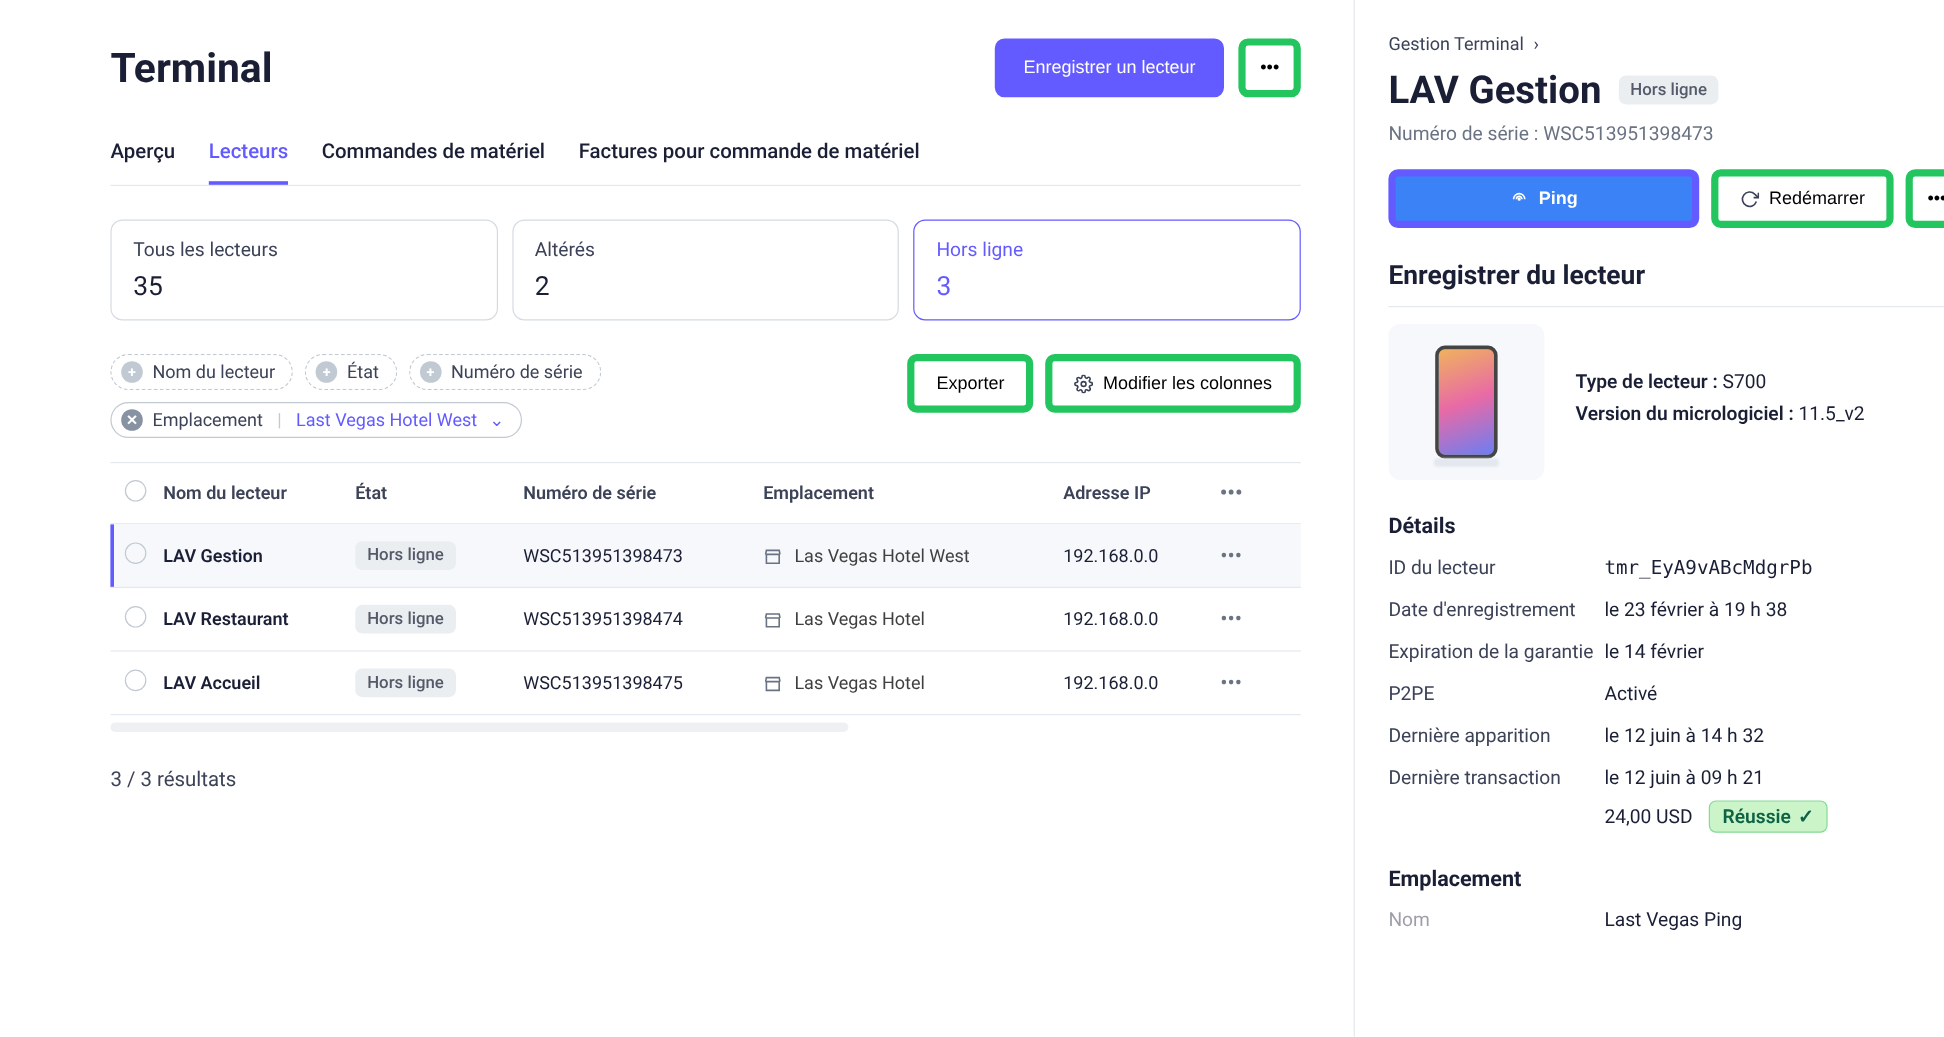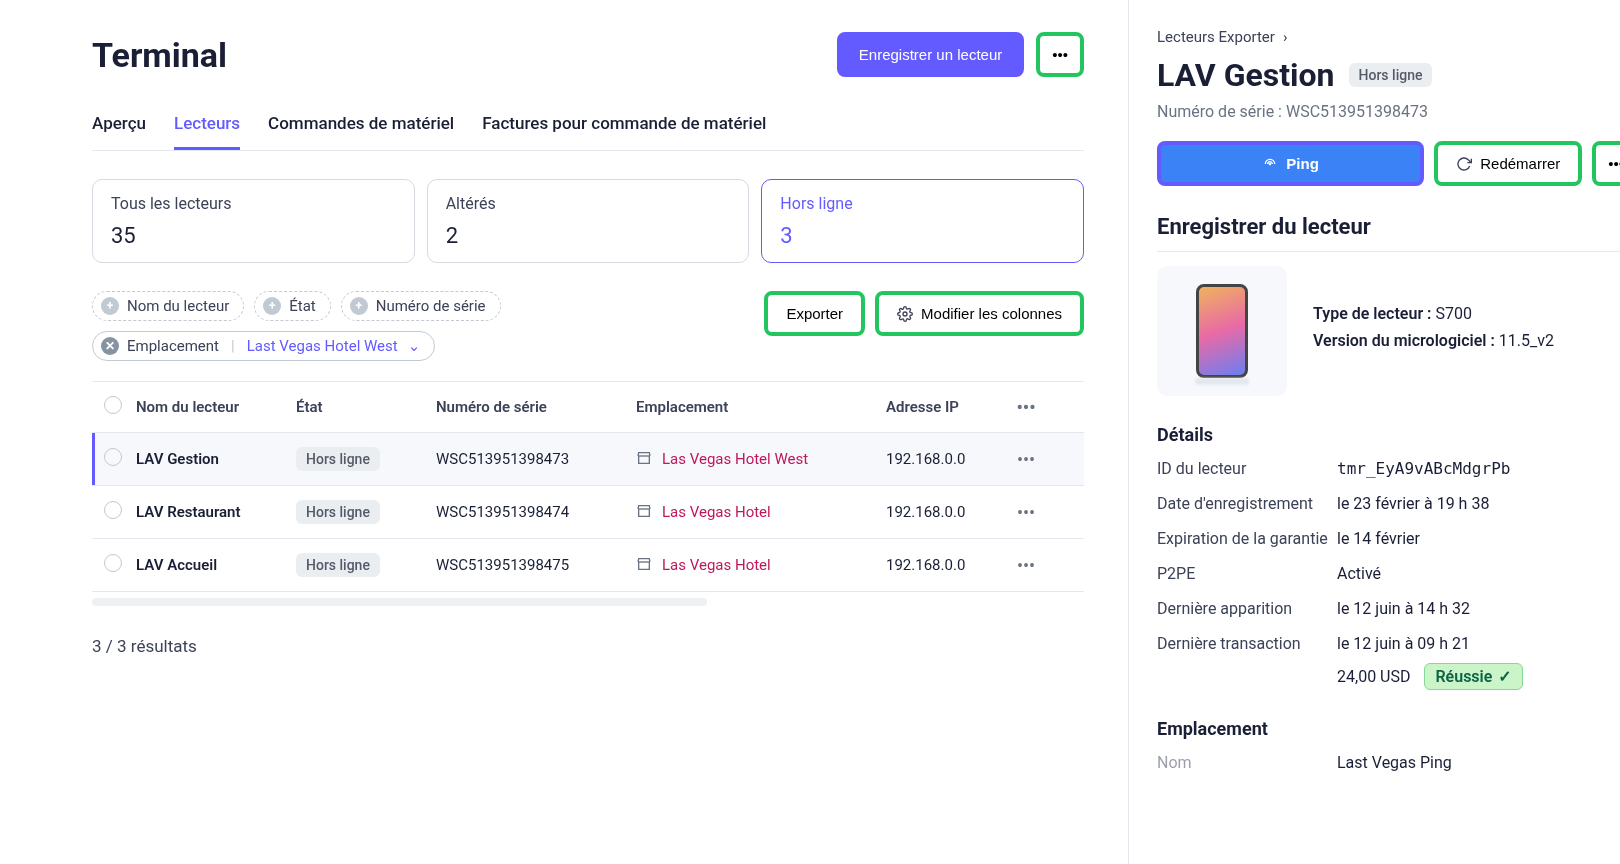--- a/index.html
+++ b/index.html
@@ -4,21 +4,21 @@
 <style>
 * { margin: 0; padding: 0; box-sizing: border-box; }
 body { font-family: -apple-system, BlinkMacSystemFont, "Segoe UI", Roboto, sans-serif; color: #1a1f36; background: #fff; font-size: 14px; }
 .app { display: flex; width: 1620px; height: 864px; margin-left: 48px; }
 .main { flex: 1; padding: 32px 44px; overflow: hidden; }
 .sidebar { width: 540px; border-left: 1px solid #e3e8ee; padding: 28px 28px 0 28px; overflow-y: auto; position: relative; }
 
 .header-row { display: flex; align-items: center; justify-content: space-between; margin-bottom: 36px; }
 .page-title { font-size: 34px; font-weight: 700; color: #1a1f36; }
 .header-actions { display: flex; gap: 12px; align-items: center; }
-.btn { border-radius: 8px; padding: 10px 18px; font-size: 15px; font-weight: 500; cursor: pointer; border: 4px solid #22c55e; background: #fff; display: inline-flex; align-items: center; gap: 8px; }
+.btn { border-radius: 8px; padding: 10px 18px; font-size: 15px; font-weight: 500; cursor: pointer; border: 6px solid #22c55e; background: #fff; display: inline-flex; align-items: center; gap: 8px; }
 .btn-primary { background: #635bff; color: #fff; border-color: #635bff; }
 .btn-icon { padding: 10px 12px; }
 
 .tabs { display: flex; gap: 28px; border-bottom: 1px solid #e3e8ee; margin-bottom: 28px; }
 .tab { padding: 0 0 14px 0; font-size: 17px; font-weight: 500; color: #1a1f36; cursor: pointer; border-bottom: 3px solid transparent; }
 .tab.active { color: #635bff; border-bottom-color: #635bff; }
 
 .stat-cards { display: flex; gap: 12px; margin-bottom: 28px; }
 .stat-card { flex: 1; border: 1.5px solid #d5dbe1; border-radius: 10px; padding: 14px 18px; cursor: pointer; }
 .stat-card.active { border-color: #635bff; }
@@ -39,21 +39,21 @@
 
 .table { width: 100%; border-top: 1px solid #e3e8ee; }
 .thead, .trow { display: grid; grid-template-columns: 44px 160px 140px 200px 250px 120px 40px; align-items: center; padding: 14px 0; border-bottom: 1px solid #e3e8ee; }
 .thead { font-weight: 600; font-size: 15px; color: #3c4257; }
 .trow { font-size: 15px; }
 .trow.selected { background: #f7f8fb; position: relative; }
 .trow.selected::before { content: ""; position: absolute; left: 0; top: 0; bottom: 0; width: 3px; background: #635bff; }
 .checkbox { width: 18px; height: 18px; border: 1.5px solid #c1c9d2; border-radius: 50%; display: inline-block; margin-left: 12px; }
 .reader-name { font-weight: 600; }
 .badge { display: inline-block; background: #ebeef1; color: #545a69; border-radius: 6px; padding: 4px 10px; font-size: 14px; font-weight: 500; }
-.loc-cell { display: inline-flex; align-items: flex-start; gap: 10px; color: #be185d; }
+.loc-cell { display: inline-flex; align-items: flex-end; gap: 10px; color: #404040; }
 .more-dots { color: #6a7383; cursor: pointer; font-size: 18px; text-align: center; }
 .scrollbar-fake { height: 8px; background: #eef0f3; border-radius: 4px; margin-top: 6px; width: 62%; }
 .results { margin-top: 30px; font-size: 17px; color: #3c4257; }
 
 .breadcrumb { display: flex; align-items: center; gap: 8px; color: #3c4257; font-size: 15px; margin-bottom: 10px; }
 .close-x { position: absolute; top: 24px; right: 28px; cursor: pointer; color: #3c4257; }
 .side-title-row { display: flex; align-items: center; gap: 14px; margin-bottom: 8px; }
 .side-title { font-size: 32px; font-weight: 700; }
 .side-serial { color: #6a7383; font-size: 16px; margin-bottom: 20px; }
 .side-actions { display: flex; gap: 10px; margin-bottom: 28px; }
@@ -218,21 +218,21 @@
     <div class="results">3 / 3 résultats</div>
   </div>
 
   <div class="sidebar">
     <span class="close-x">
       <svg width="22" height="22" viewBox="0 0 24 24" fill="none" stroke="#3c4257" stroke-width="2.5">
           <path d="M18 6L6 18M6 6l12 12"></path>
         </svg>
     </span>
     <div class="breadcrumb">
-      <span>Lecteurs Exporter</span>
+      <span>Gestion Terminal</span>
       <span>›</span>
     </div>
     <div class="side-title-row">
       <div class="side-title">LAV Gestion</div>
       <span class="badge">Hors ligne</span>
     </div>
     <div class="side-serial">
       <span>Numéro de série :</span>
       <span>WSC513951398473</span>
     </div>

